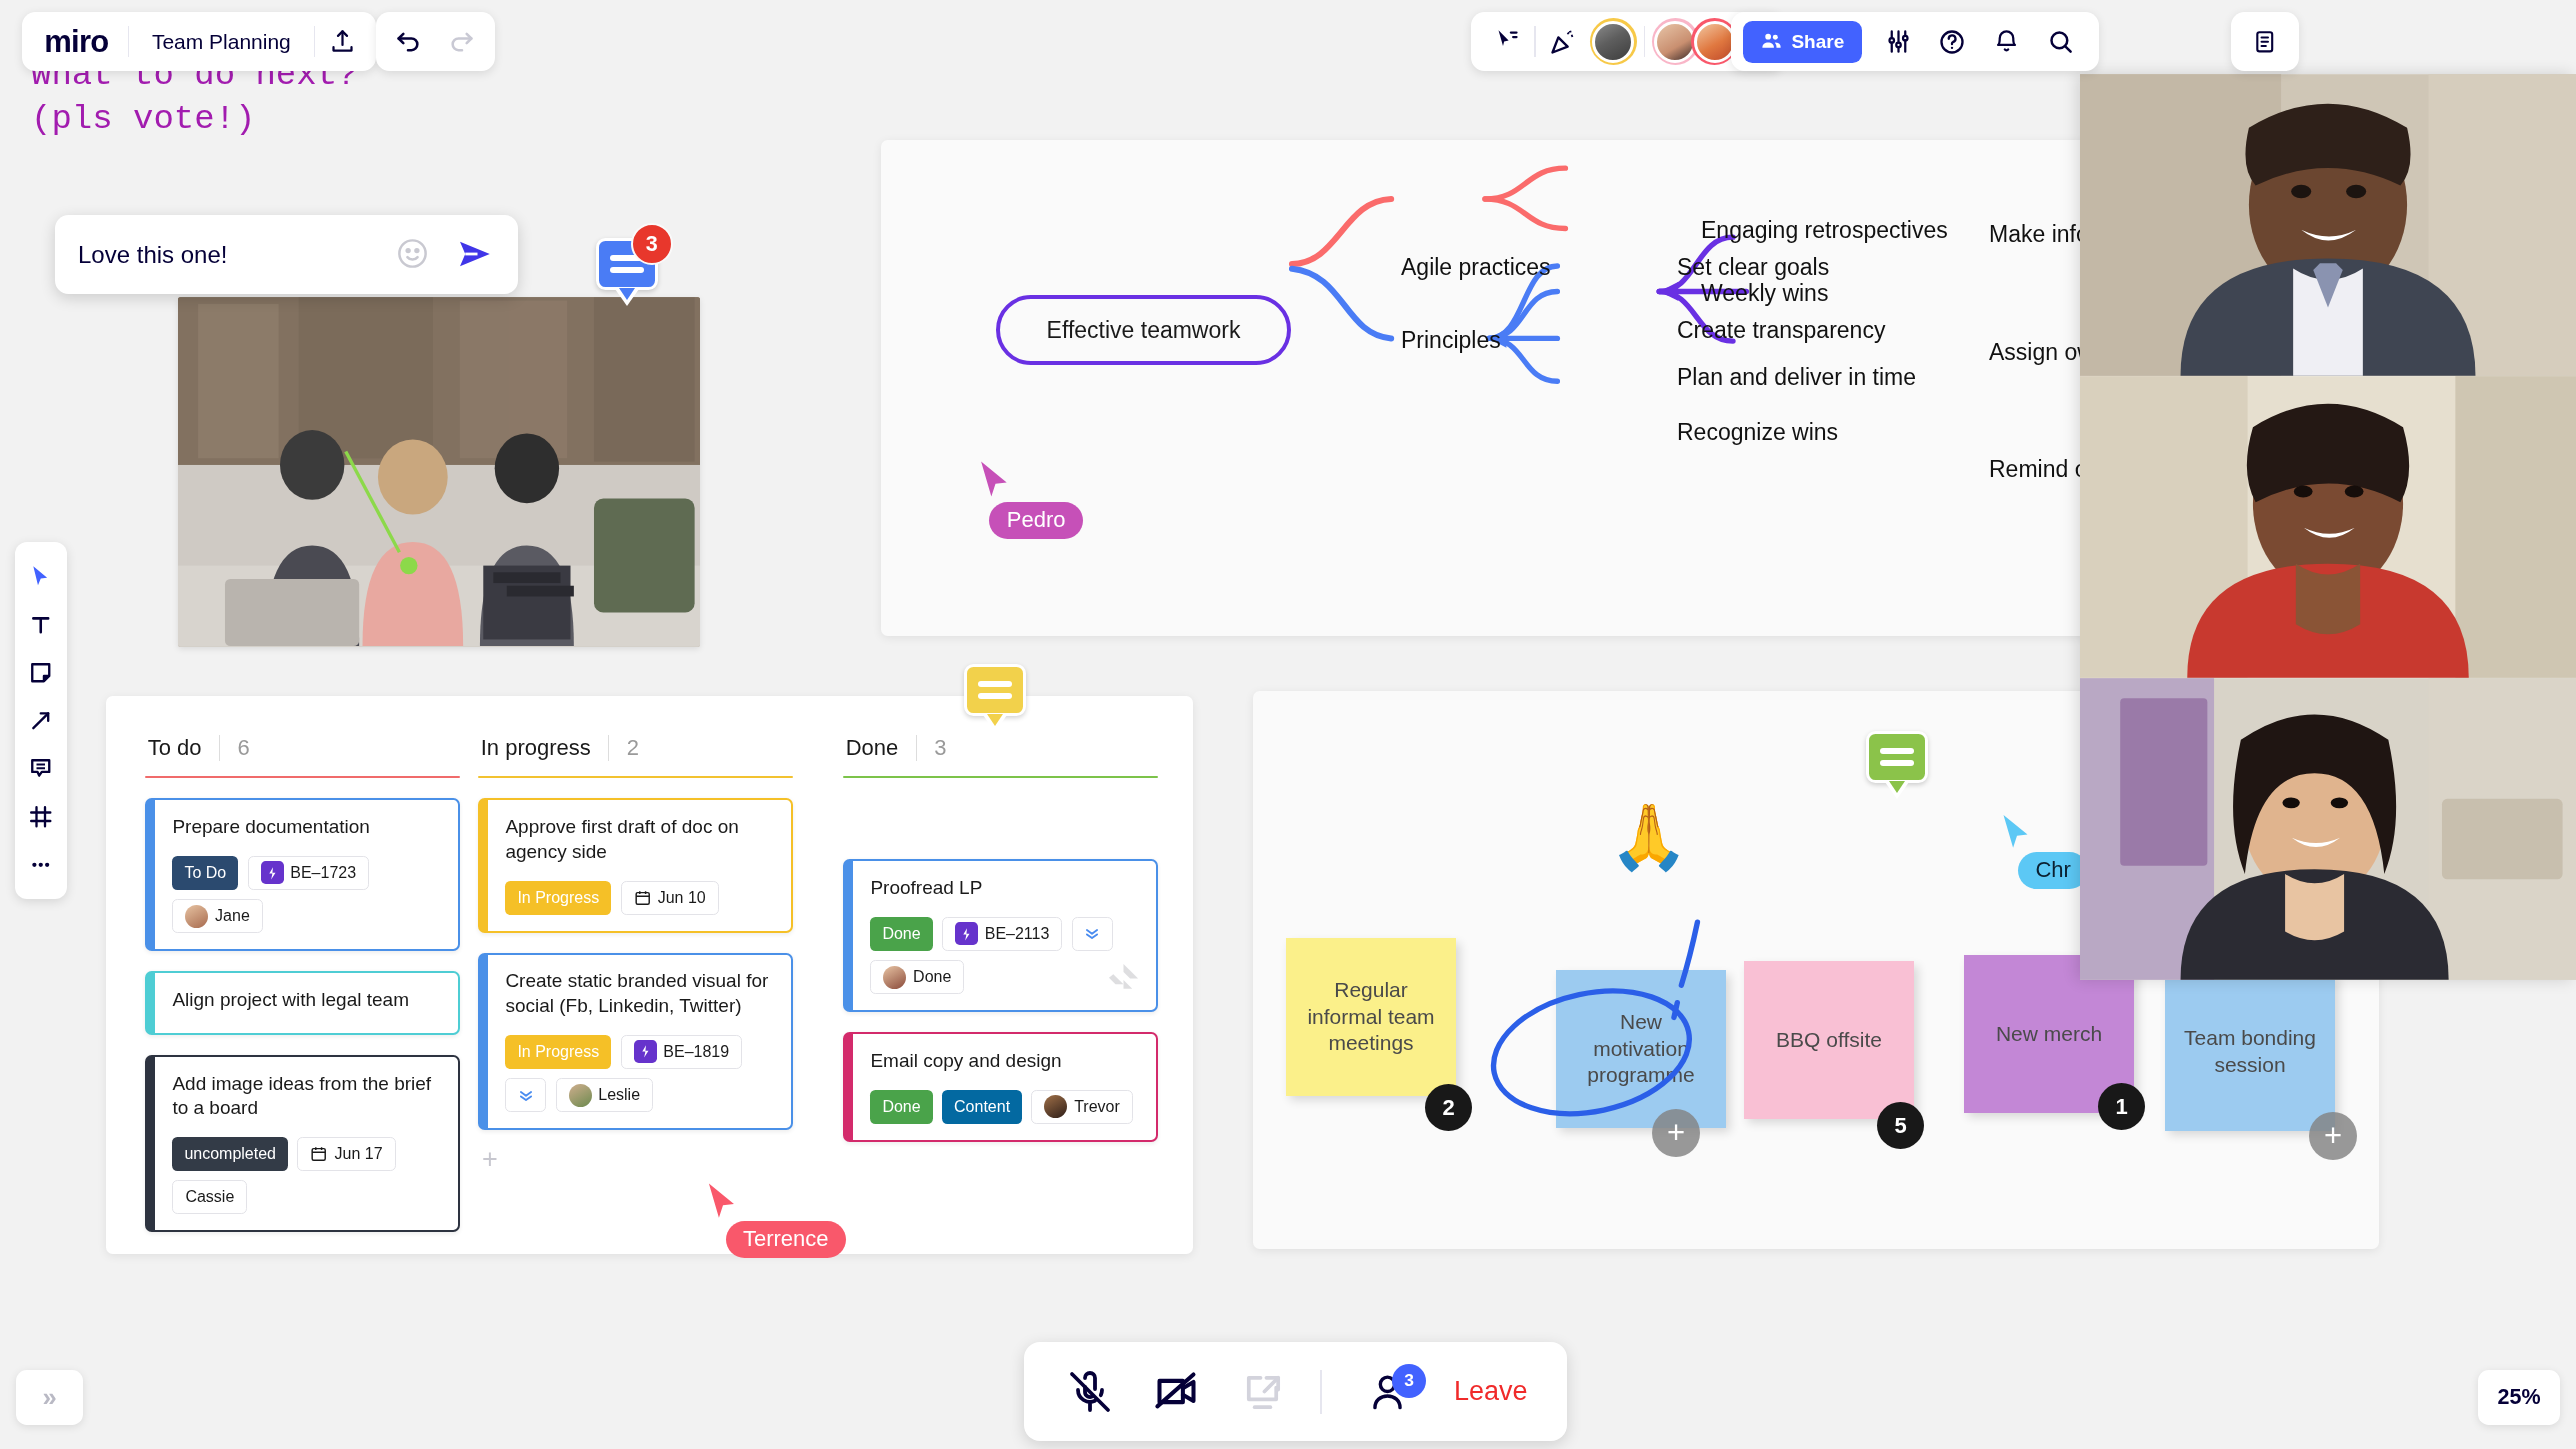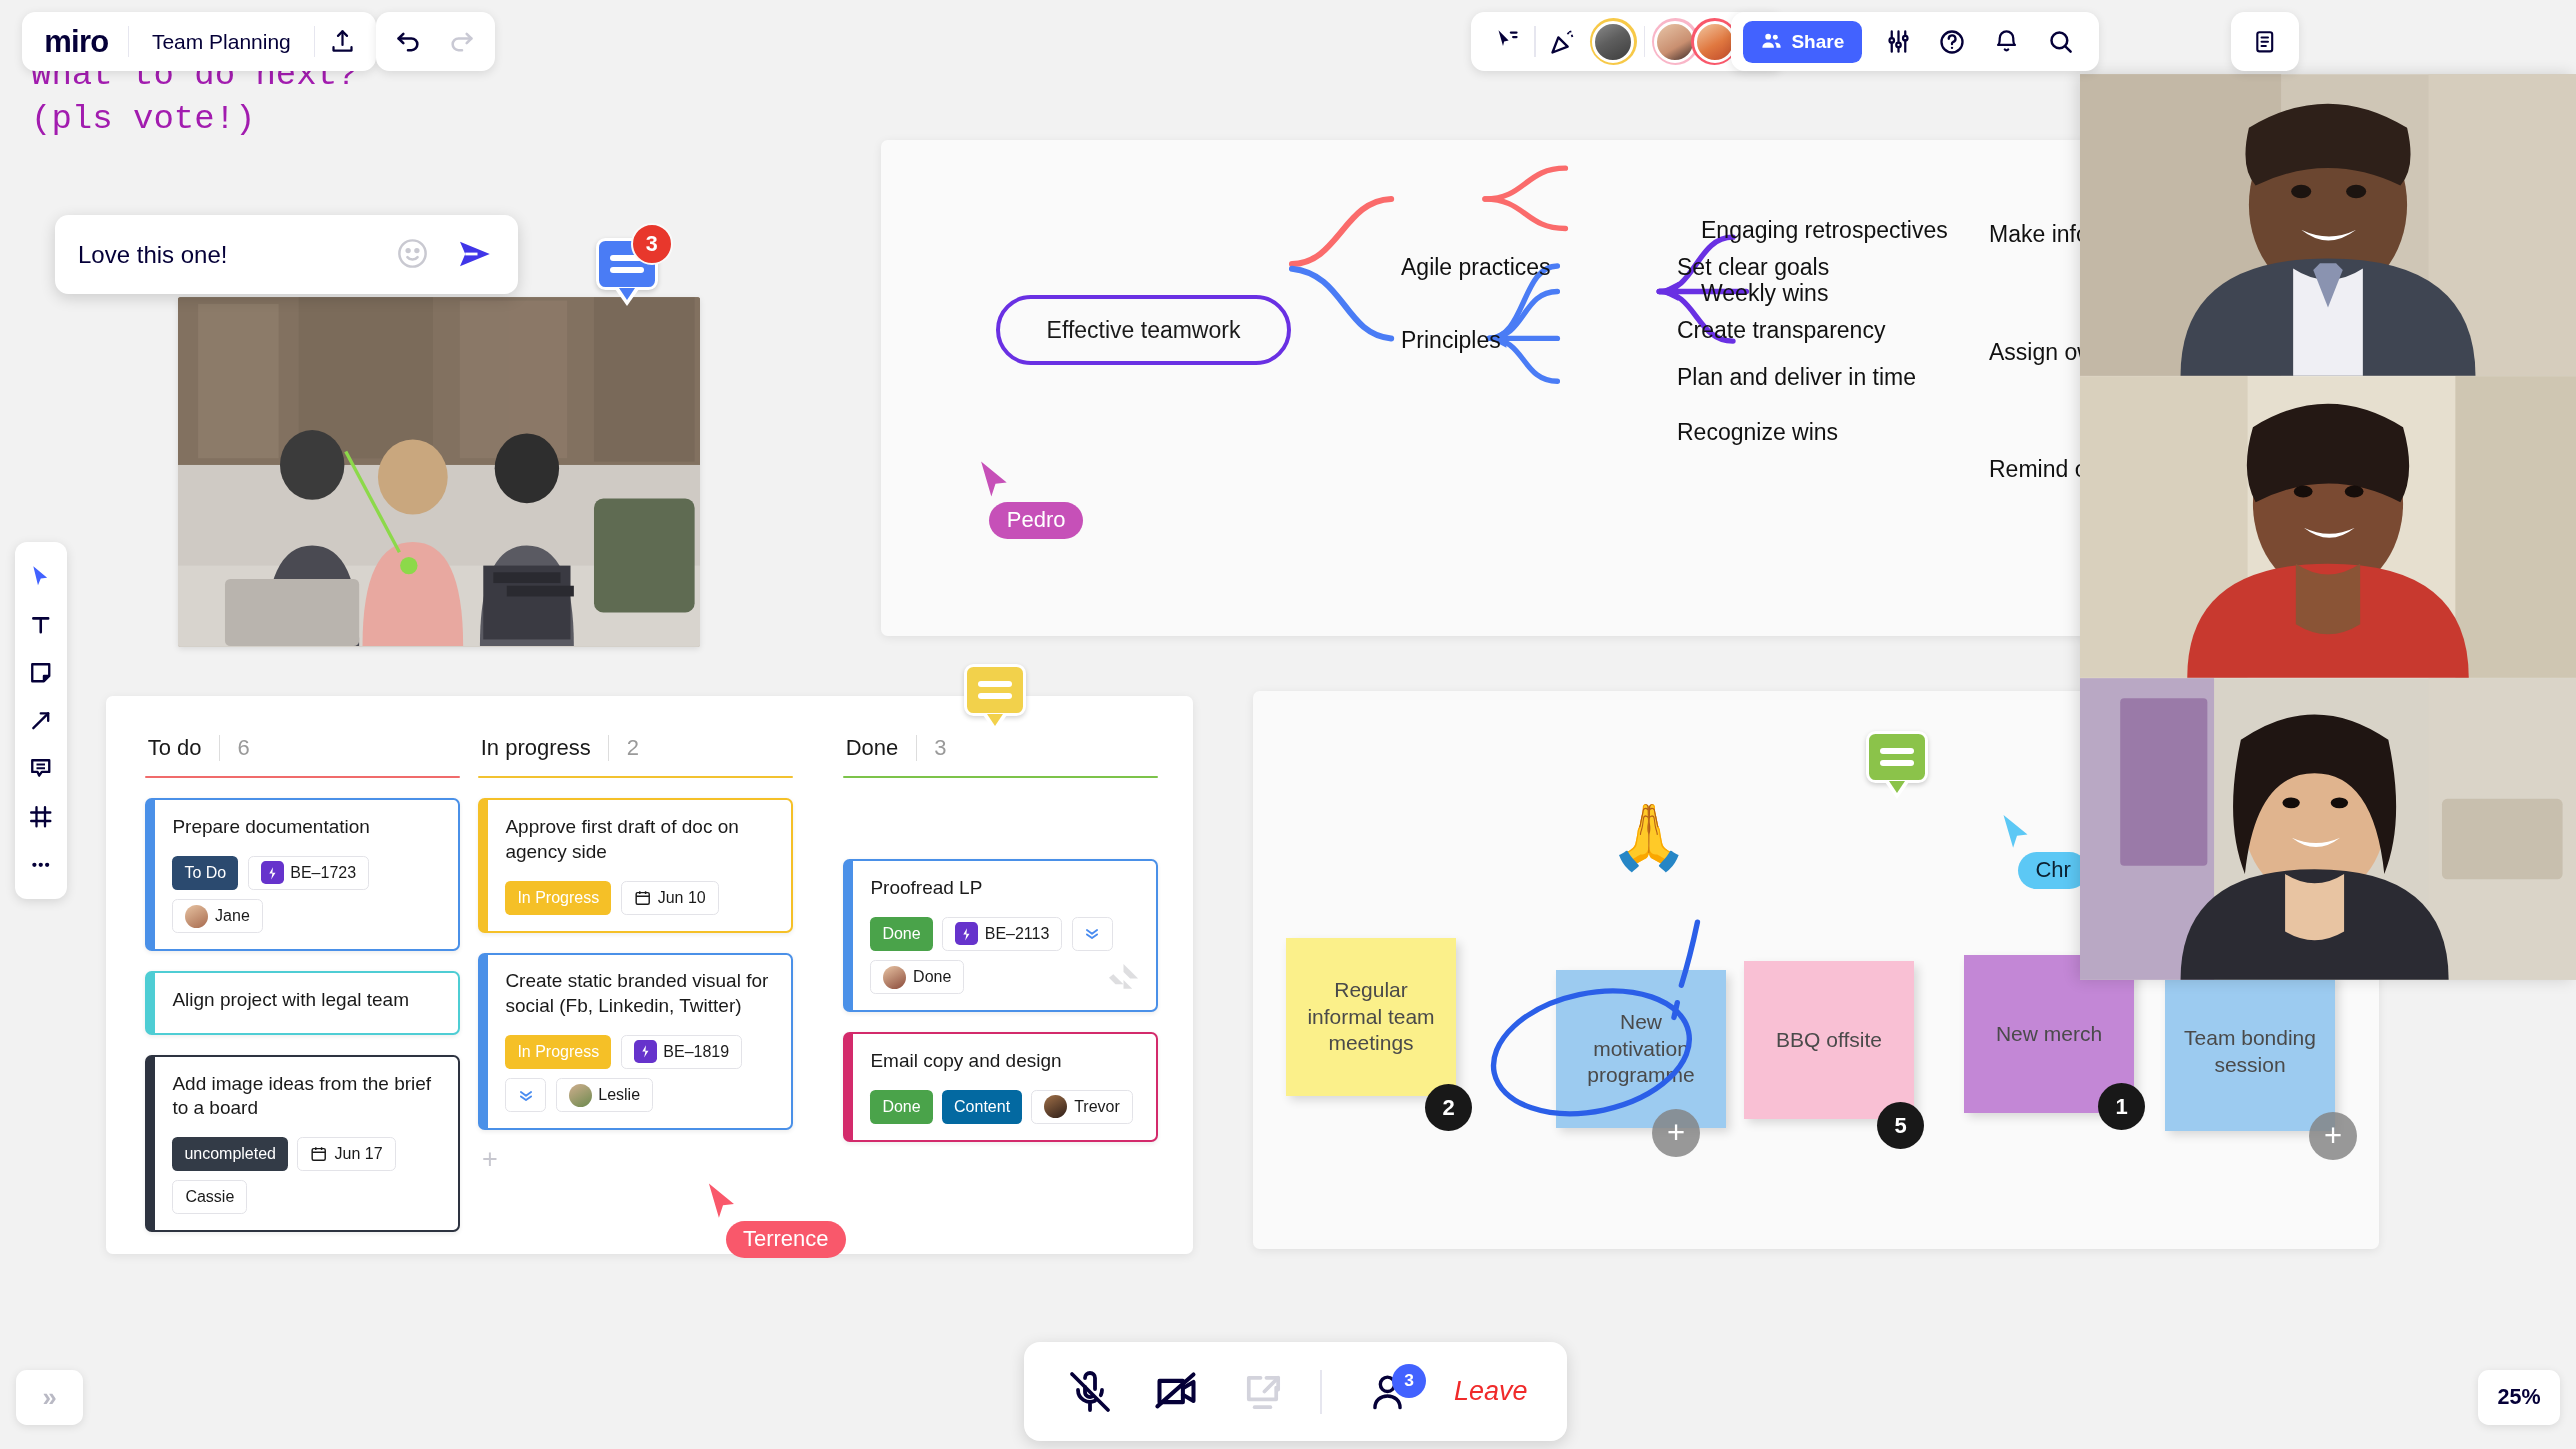--- a/index.html
+++ b/index.html
@@ -129,21 +129,21 @@
      z-index:58; box-shadow:-2.7px 0 14.8px rgba(0,0,0,0.14); overflow:hidden; }
   .vtile { width:496px; height:302px; position:relative; overflow:hidden; }
 
   
   #callbar { position:absolute; left:1024px; top:1342px; width:543px; height:99px;
      background:#fff; border-radius:16px; box-shadow:0 4px 16px rgba(0,0,0,0.14);
      display:flex; align-items:center; justify-content:center; gap:0; z-index:60; }
   .callbtn { width:86px; height:74px; display:flex; align-items:center; justify-content:center;
      cursor:pointer; border-radius:10.7px; position:relative; }
   .call-div { width:2px; height:44px; background:#e6e6ef; margin:0 14.8px; }
-  #leave-btn { font-size:27px; color:#f02a2a; font-weight:400; cursor:pointer; padding:0 16px;font-style:italic; }
+  #leave-btn { font-size:27px; color:#f02a2a; font-weight:400; cursor:pointer; padding:0 16px; }
   .pbadge { position:absolute; top:9.4px; right:12px; width:34px; height:34px; border-radius:50%;
      background:#4262ff; color:#fff; font-size:17.4px; font-weight:600;
      display:flex; align-items:center; justify-content:center; }
 
   
   #expand-btn { position:absolute; left:16px; top:1370px; width:67px; height:55px;
      background:#fff; border-radius:10.7px; box-shadow:0 2px 8px rgba(0,0,0,0.10);
      display:flex; align-items:center; justify-content:center; cursor:pointer; z-index:60;
      color:#b9b9c4; font-size:25.5px; font-weight:700; }
   #zoom-ind { position:absolute; right:16px; top:1370px; width:82px; height:55px;

